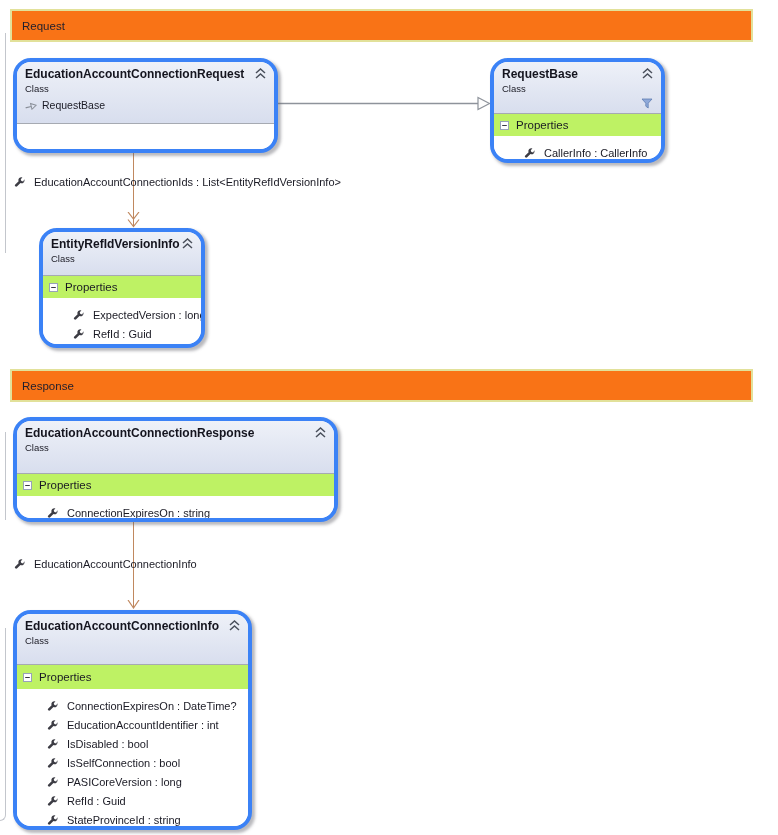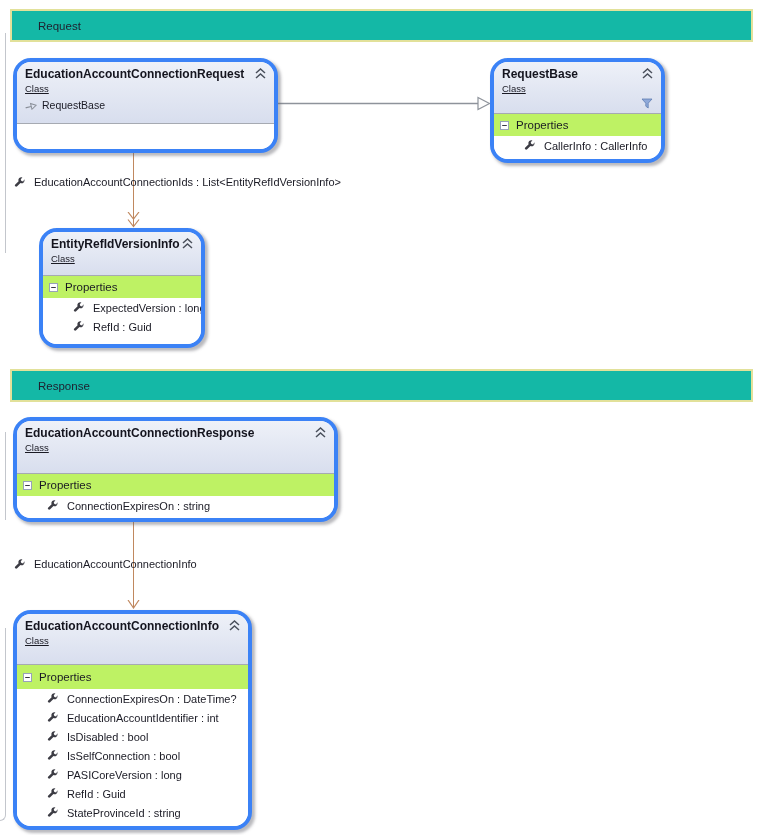--- a/index.html
+++ b/index.html
@@ -5,52 +5,52 @@
   html,body { margin:0; padding:0; background:#fff; }
   #stage {
     position:relative; width:778px; height:835px; background:#ffffff;
     font-family:"Liberation Sans", sans-serif; overflow:hidden;
     color:#1a1a24;
   }
 
   
   .banner {
     position:absolute; left:10px; width:743px; height:33px;
-    background:#14b8a6; border:2px solid #e2e19a; box-sizing:border-box;
-    display:flex; align-items:center; padding-left:26px;
+    background:#f97316; border:2px solid #e2e19a; box-sizing:border-box;
+    display:flex; align-items:center; padding-left:10px;
     font-size:11.5px; color:#1f1f2e;
   }
 
   
   .class-box {
     position:absolute; box-sizing:border-box;
     border:4px solid #3b82f6; border-radius:18px; background:#fff;
     box-shadow:2.5px 2.5px 3px rgba(100,100,108,.45);
     display:flex; flex-direction:column; overflow:hidden;
   }
   .box-header {
     position:relative; box-sizing:border-box; flex:0 0 auto;
     background:linear-gradient(#eef1f8, #d8deee);
     border-bottom:1px solid #a6aab2;
     padding:5px 8px 0 8px;
   }
   .box-title { font-size:12px; font-weight:bold; color:#14141e; white-space:nowrap; }
-  .box-kind  { font-size:9.5px; color:#1a1a24; margin-top:2px;text-decoration:underline; }
+  .box-kind  { font-size:9.5px; color:#1a1a24; margin-top:2px; }
   .base-row  { display:flex; align-items:center; gap:5px; font-size:10.5px; color:#1a1a24; margin-top:5px; }
   .collapse-btn { position:absolute; top:6px; right:7px; width:13px; height:11px; cursor:pointer; }
   .filter-btn { position:absolute; right:8px; bottom:4px; width:12px; height:11px; cursor:pointer; }
 
   .comp-header {
     flex:0 0 auto; display:flex; align-items:center; gap:7px;
     background:#bef264; height:22px; padding-left:6px;
     font-size:11.5px; color:#1a1a24;
   }
   .rows { padding-top:4px; background:#fff; flex:1 1 auto; }
   .prop-row {
-    display:flex; align-items:flex-start; gap:9px;
+    display:flex; align-items:flex-end; gap:9px;
     height:19px; padding-left:30px;
     font-size:11px; color:#1a1a24; white-space:nowrap;
   }
   .box-body { background:#fff; flex:1 1 auto; }
 
   
   .vline { position:absolute; width:1px; background:#c0885f; }
   .arrow-svg, .inherit-svg { position:absolute; }
   .conn-label {
     position:absolute; display:flex; align-items:center; gap:9px;

